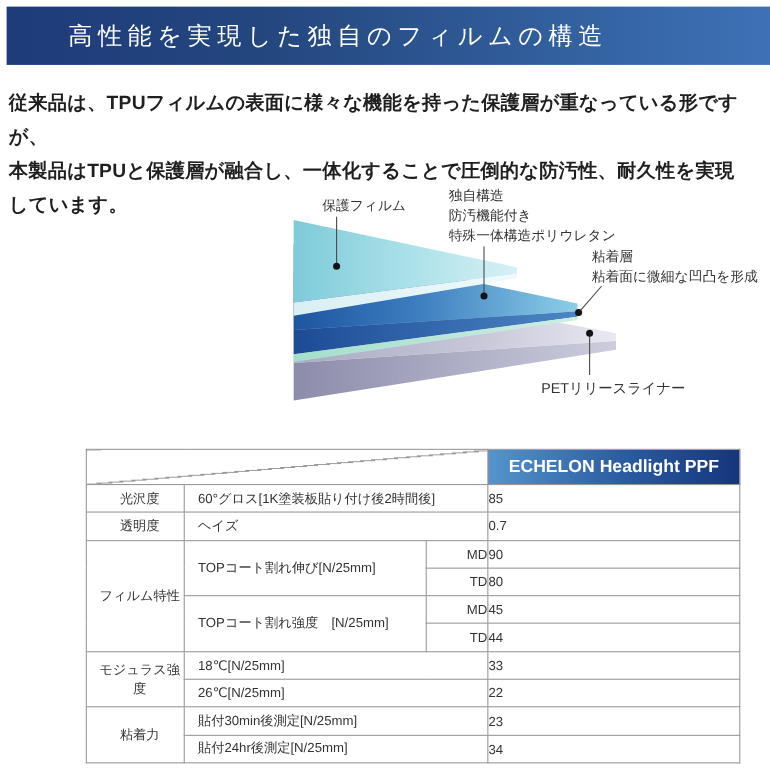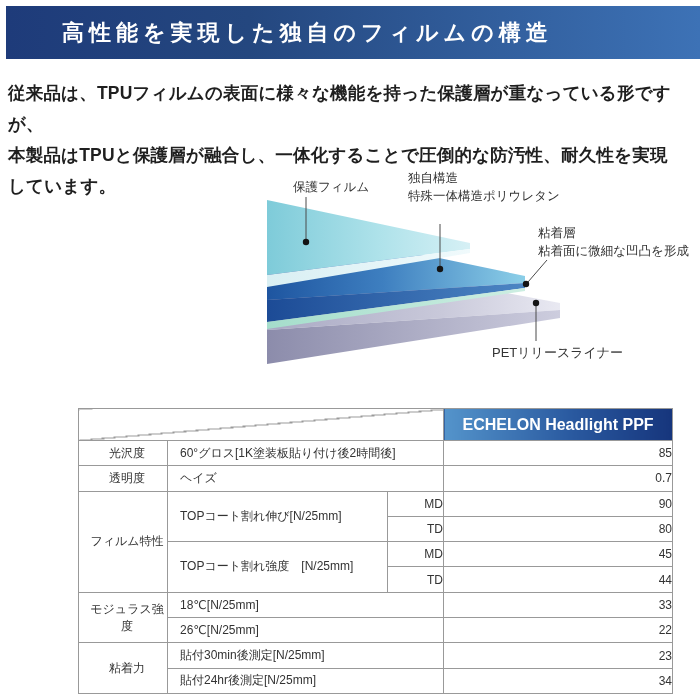--- a/index.html
+++ b/index.html
@@ -2,21 +2,21 @@
 <html><head>
 <meta charset="utf-8">
 <style>
   html,body{margin:0;padding:0;background:#ffffff;}
   #page{position:relative;width:700px;height:700px;background:#ffffff;overflow:hidden;
         font-family:"Liberation Sans","DejaVu Sans",sans-serif;}
 
   
   .banner{position:absolute;left:6px;top:6px;right:0;height:53px;
           background:linear-gradient(90deg,#1e3b7a 0%,#24477f 35%,#3d72b6 100%);
-          display:flex;align-items:center;font-weight:bold;}
+          display:flex;align-items:center;}
   .banner-title{color:#ffffff;font-family:"Liberation Serif","DejaVu Serif",serif;
           font-size:22px;letter-spacing:5px;padding-left:56px;white-space:nowrap;}
 
   
   .intro{position:absolute;left:8px;top:78px;width:688px;color:#1f1f1f;
          font-size:17.5px;line-height:31px;font-weight:600;letter-spacing:0.2px;}
 
   
   .diagram-svg{position:absolute;left:0;top:0;width:700px;height:700px;pointer-events:none;}
   .dlabel{position:absolute;color:#333333;font-size:12.5px;line-height:18px;white-space:nowrap;}
@@ -33,21 +33,21 @@
   .props tr{height:25.3px;}
   .props tr.hdr{height:32px;}
   td.diag{background-image:linear-gradient(to bottom right,
            transparent calc(50% - 0.6px),#9a9a9a calc(50% - 0.6px),
            #9a9a9a calc(50% + 0.6px),transparent calc(50% + 0.6px));}
   td.prod{background:linear-gradient(90deg,#5494cb 0%,#2a5aa0 55%,#16357c 100%);
           color:#ffffff;font-weight:bold;text-align:center;font-size:16px;}
   td.cat{padding-left:8px;text-align:center;}
   td.test{padding-left:12px;}
   td.dir{text-align:right;}
-  td.val{text-align:right;}
+  td.val{text-align:left;}
 </style>
 </head>
 <body>
 
 <div id="page">
 
   <div class="banner">
     <div class="banner-title">高性能を実現した独自のフィルムの構造</div>
   </div>
 
@@ -119,20 +119,21 @@
       <circle cx="440" cy="269" r="3.2"></circle>
       <circle cx="526" cy="284" r="3.2"></circle>
       <circle cx="536" cy="303" r="3.2"></circle>
     </g>
   </svg>
 
   <div class="dlabel" style="left:293px;top:178px;">保護フィルム</div>
 
   <div class="dlabel" style="left:408px;top:169px;">
     <div>独自構造</div>
+    <div>防汚機能付き</div>
     <div>特殊一体構造ポリウレタン</div>
   </div>
 
   <div class="dlabel" style="left:538px;top:224px;">
     <div>粘着層</div>
     <div>粘着面に微細な凹凸を形成</div>
   </div>
 
   <div class="dlabel" style="left:492px;top:344px;font-size:13px;">PETリリースライナー</div>
 

